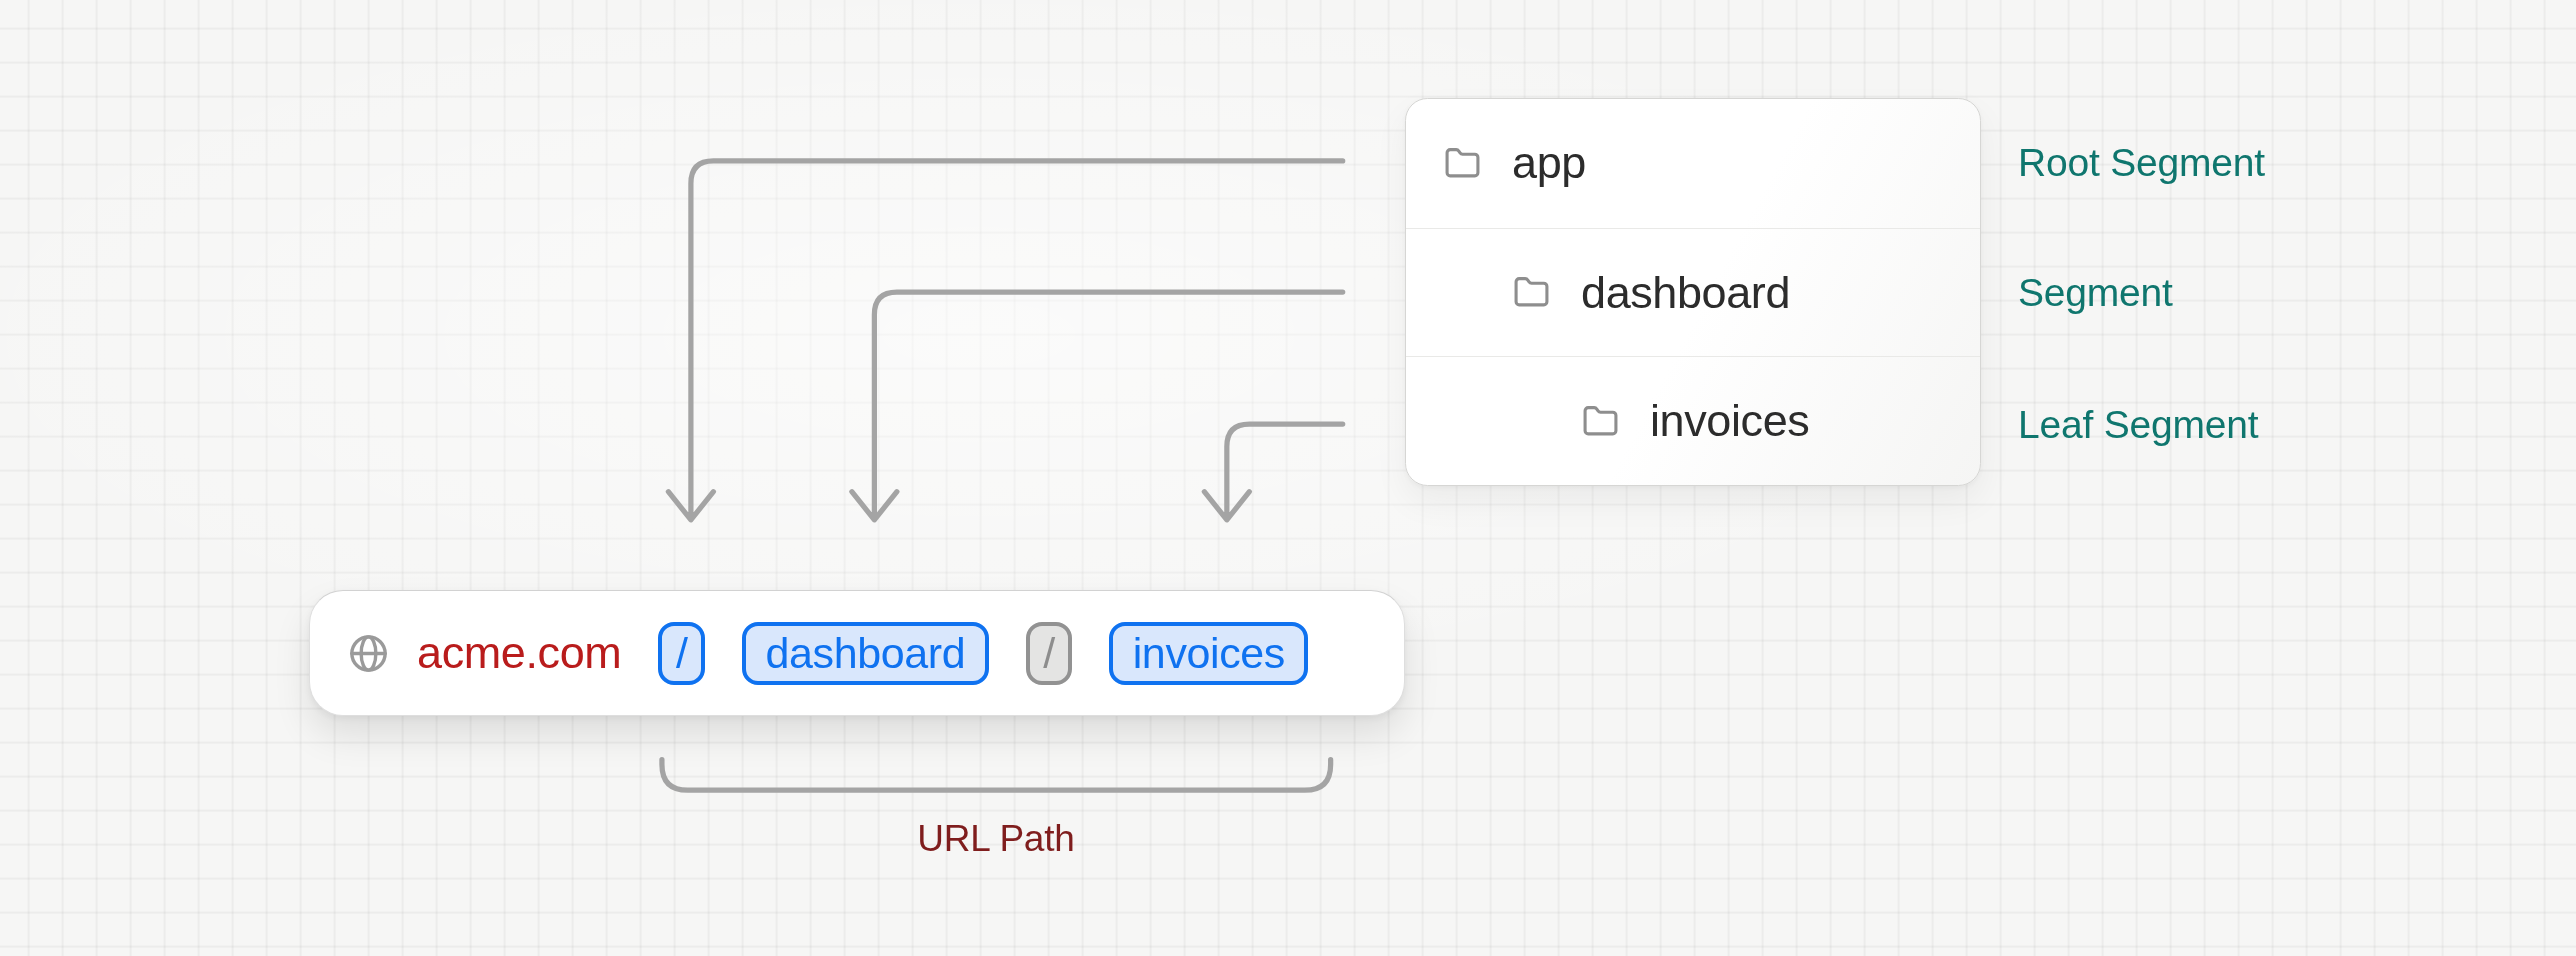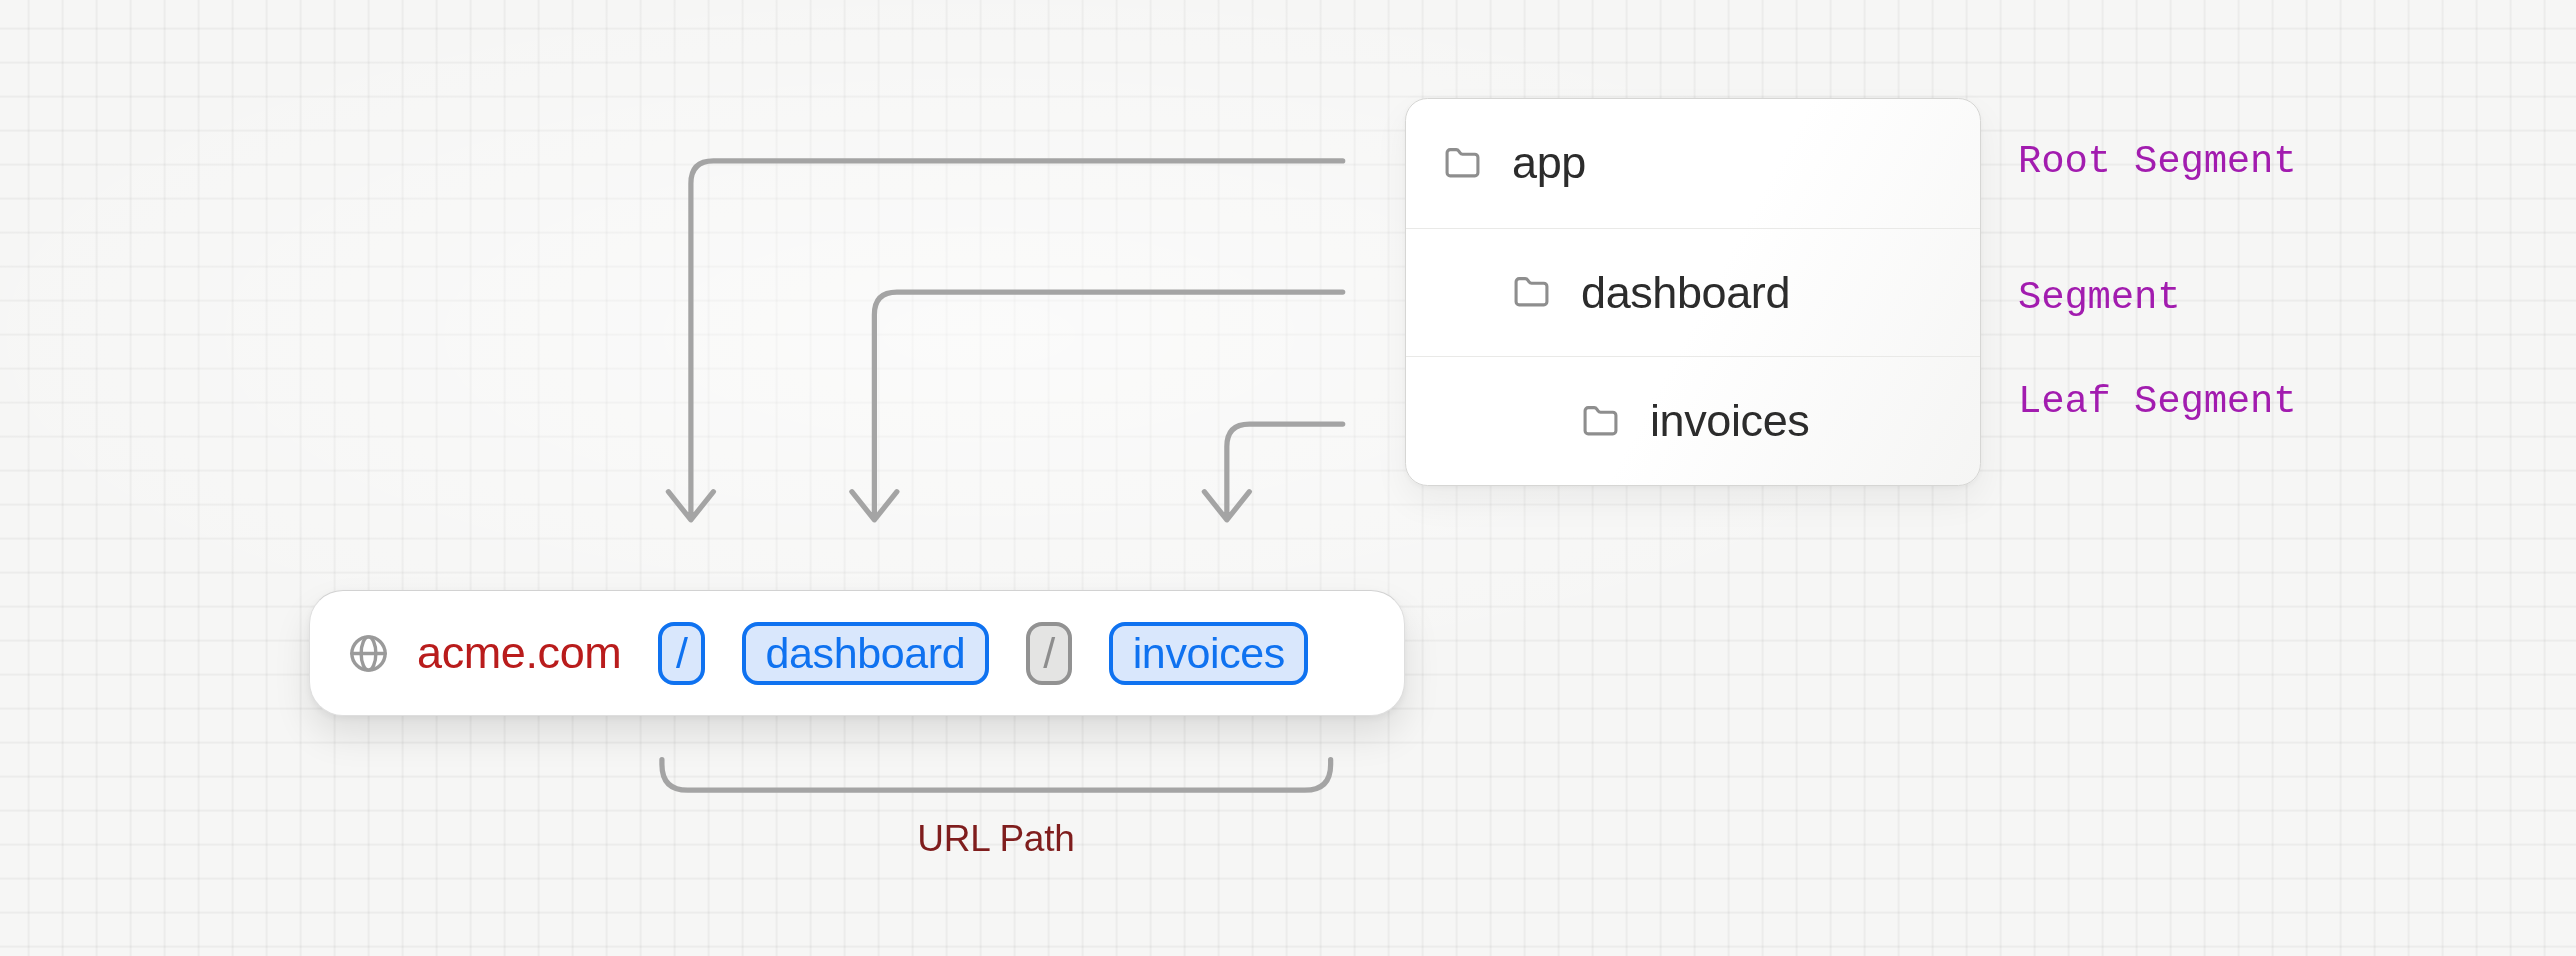--- a/index.html
+++ b/index.html
@@ -38,25 +38,25 @@
   .tree-row + .tree-row { border-top:1.6px solid #e9e9e7; }
   .tree-row.depth-0 { padding-left:38px; }
   .tree-row.depth-1 { padding-left:107px; }
   .tree-row.depth-2 { padding-left:176px; }
   .tree-row .icon svg { width:37px; height:37px; display:block; }
   .tree-row-label { margin-left:31px; font-size:45px; letter-spacing:-0.4px; color:#2c2c2c; }
 
   
   .annotation {
     position:absolute; left:2018px; height:45px; line-height:45px;
-    font-size:39px; color:#a21caf; letter-spacing:-0.2px; white-space:nowrap;font-family:Liberation Mono, monospace;
+    font-size:39px; color:#0f766e; letter-spacing:-0.2px; white-space:nowrap;
   }
   .annotation.a0 { top:140px; }
-  .annotation.a1 { top:276px; }
-  .annotation.a2 { top:380px; }
+  .annotation.a1 { top:270px; }
+  .annotation.a2 { top:402px; }
 
   
   .url-bar {
     position:absolute; left:309px; top:590px; width:1096px; height:126px;
     background:#ffffff;
     border:1.6px solid #dedede;
     border-top-color:#d2d2d2;
     border-radius:34px;
     box-shadow:0 19.3px 37px rgba(0,0,0,0.10), 0 2.4px 6.4px rgba(0,0,0,0.05);
     display:flex; align-items:center;

